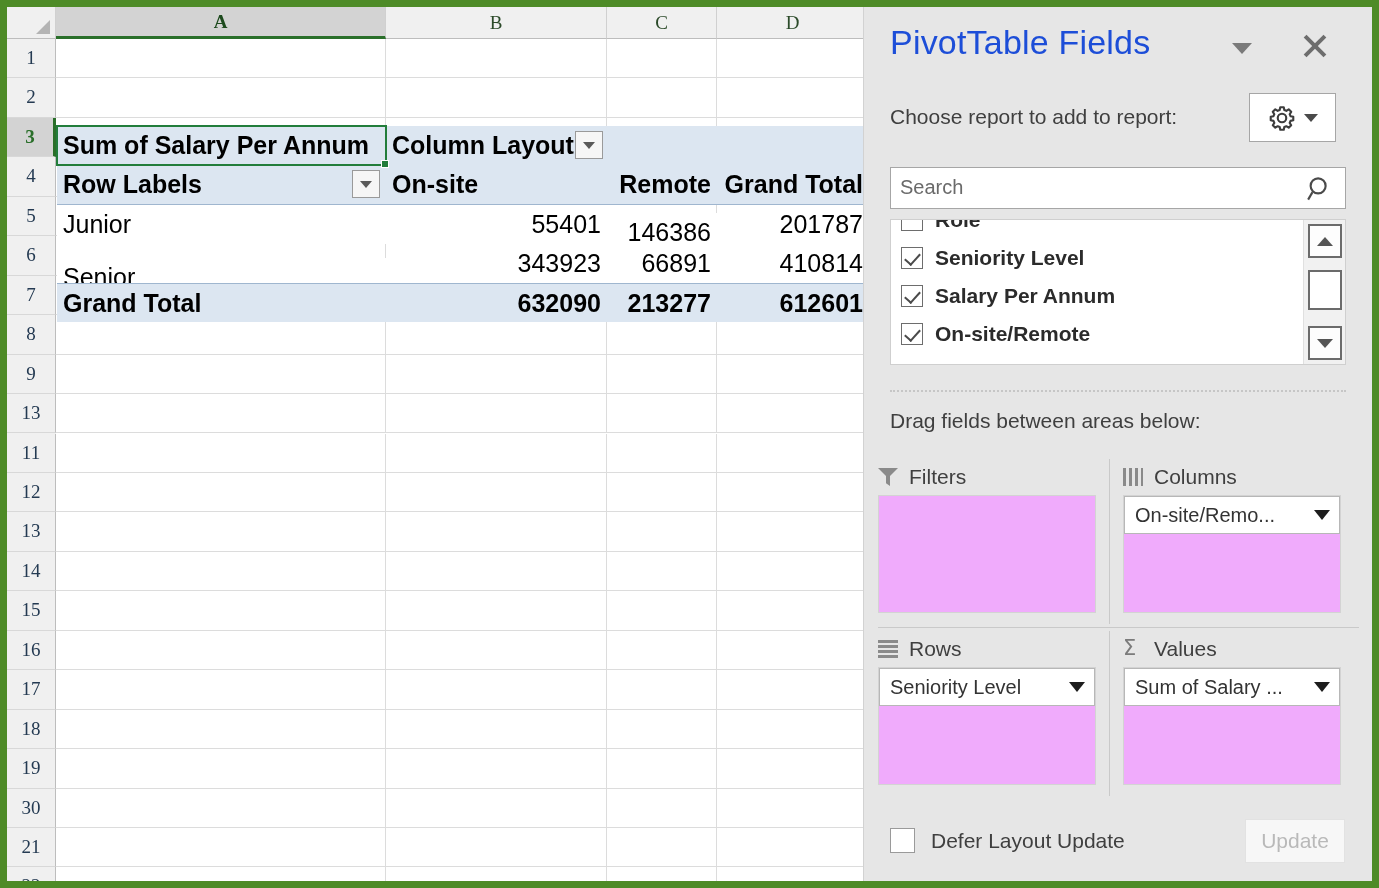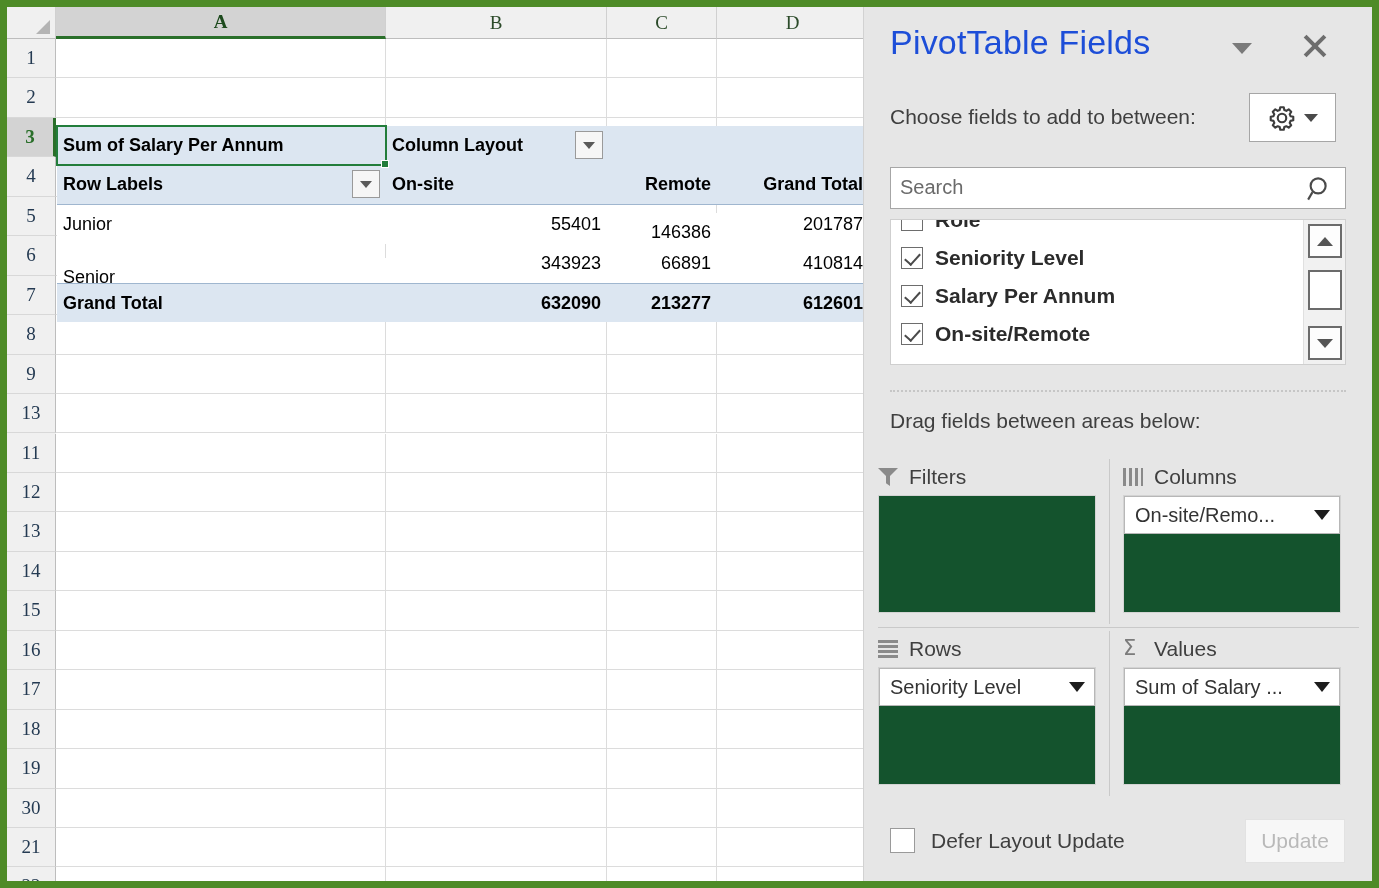--- a/index.html
+++ b/index.html
@@ -113,21 +113,21 @@
   .gcell {
     position: absolute;
     background: #ffffff;
     border-right: 1px solid #dcdcdc;
     border-bottom: 1px solid #dcdcdc;
   }
 
   
   .pcell {
     position: absolute;
-    font-size: 18px;
+    font-size: 25px;
     color: #000000;
     display: flex;
     align-items: center;
     font-family: "Liberation Sans", sans-serif;
     overflow: hidden;
     white-space: nowrap;
   }
   .pcell.hdr { background: #dce6f1; font-weight: bold; }
   .pcell.body { background: #ffffff; }
   .pcell.total { background: #dce6f1; font-weight: bold; }
@@ -352,21 +352,21 @@
     height: 36px;
     display: flex;
     align-items: center;
     gap: 11px;
   }
   .area-title {
     font-size: 21px;
     color: #3f3f3f;
   }
   .area-body {
-    background: #14532d;
+    background: #f0abfc;
     border: 1px solid #d3d3d3;
     height: 118px;
     position: relative;
   }
   .v-div {
     position: absolute;
     width: 1px;
     background: #c9c9c9;
   }
   .h-div {
@@ -621,21 +621,21 @@
     <div id="cell-cursor" style="left:49px;top:118px;width:331px;height:41px;"></div>
     <div id="fill-handle" style="left:374px;top:153px;"></div>
   </div>
 
   <div id="panel">
 
     <div class="panel-title">PivotTable Fields</div>
     <div class="hdr-caret"></div>
     <div class="hdr-close"></div>
 
-    <div class="choose-label">Choose fields to add to between:</div>
+    <div class="choose-label">Choose report to add to report:</div>
 
     <div class="gear-box">
       <svg width="30" height="30" viewBox="0 0 24 24">
         <path fill="none" stroke="#3d3d3d" stroke-width="1.7" d="M12 8.6a3.4 3.4 0 1 0 0 6.8 3.4 3.4 0 0 0 0-6.8z"></path>
         <path fill="none" stroke="#3d3d3d" stroke-width="1.7" stroke-linejoin="round" d="M10.6 3.4h2.8l.45 2.2 1.6.67 1.9-1.2 2 2-1.2 1.9.67 1.6 2.2.45v2.8l-2.2.45-.67 1.6 1.2 1.9-2 2-1.9-1.2-1.6.67-.45 2.2h-2.8l-.45-2.2-1.6-.67-1.9 1.2-2-2 1.2-1.9-.67-1.6-2.2-.45v-2.8l2.2-.45.67-1.6-1.2-1.9 2-2 1.9 1.2 1.6-.67z"></path>
       </svg>
       <div class="gear-caret"></div>
     </div>
 
     <div class="search-box">

